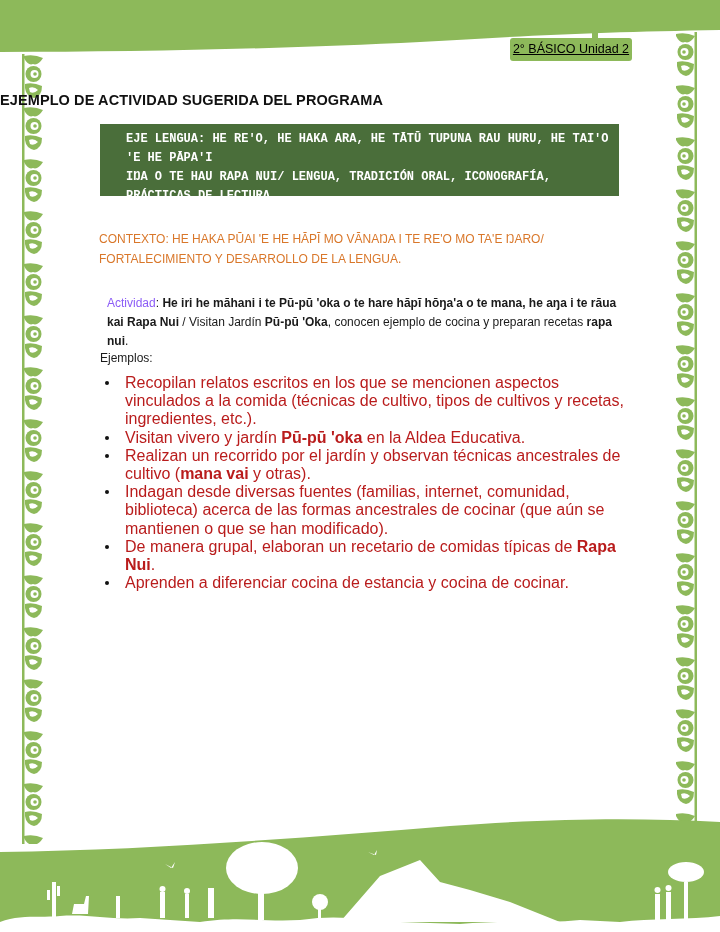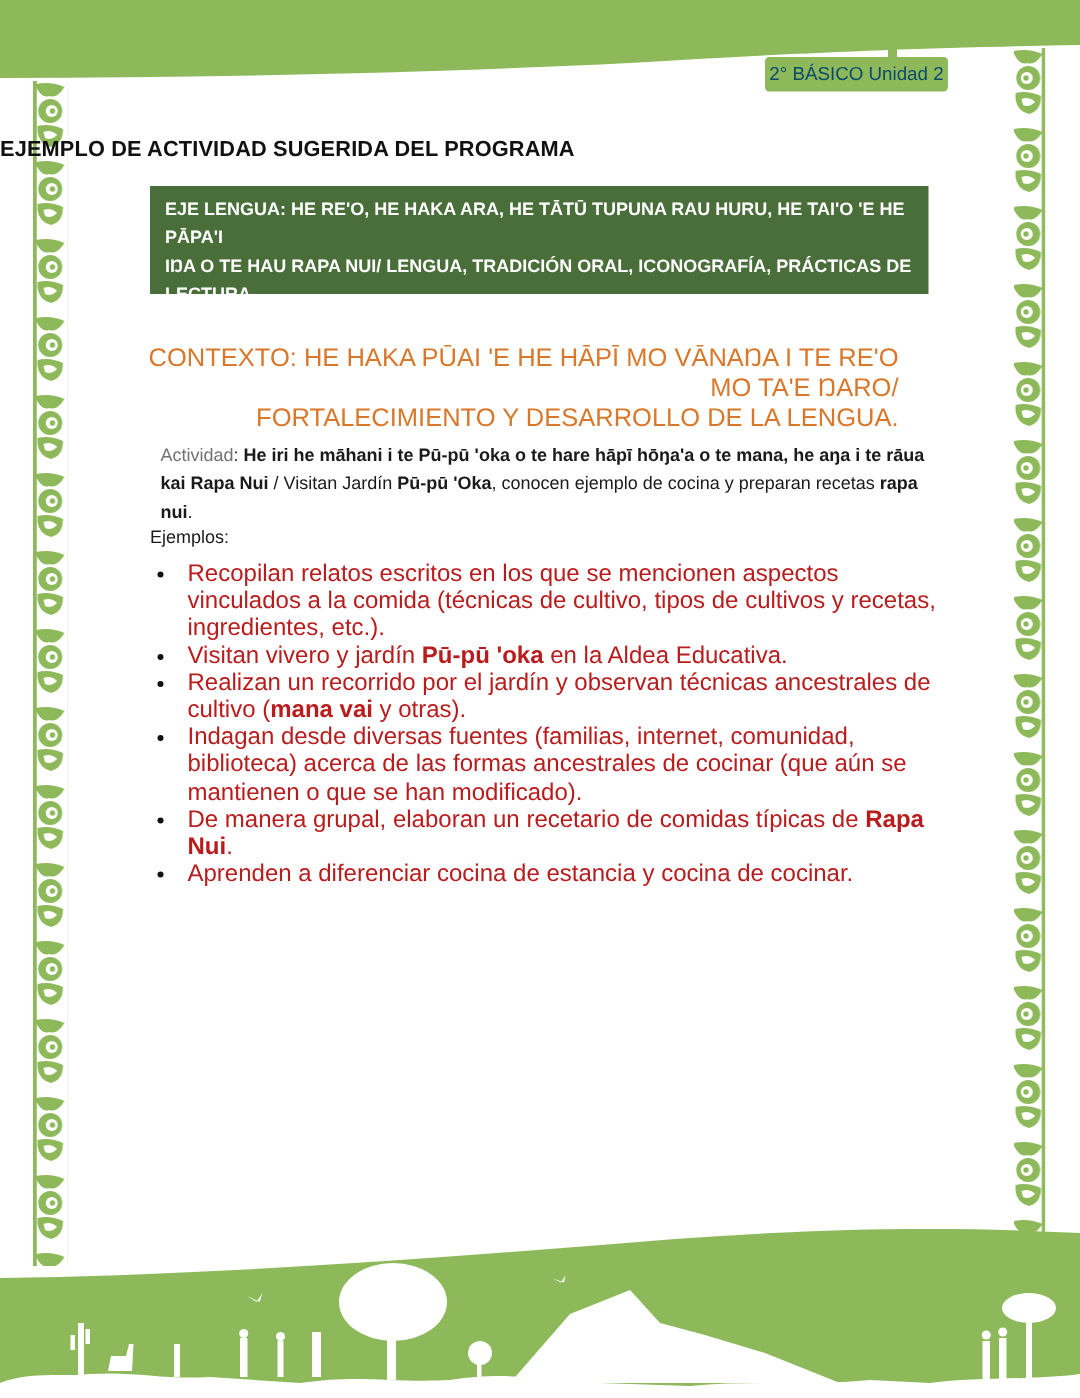--- a/index.html
+++ b/index.html
@@ -8,46 +8,46 @@
 
     .top-band { position: absolute; left: 0; top: 0; width: 720px; height: 60px; }
     .bottom-band { position: absolute; left: 0; top: 810px; width: 720px; height: 122px; }
 
     .border-strip { position: absolute; width: 23px; }
     .border-left { left: 22px; top: 54px; height: 790px; }
     .border-right { left: 674px; top: 32px; height: 790px; }
 
     .badge {
       position: absolute; left: 510px; top: 38px; width: 122px; height: 23px;
-      background: #8db95a; color: #0c4a6e; border-radius: 3px;
-      font-size: 12.5px; line-height: 23px; text-align: center;
+      background: #8db95a; color: #000000; border-radius: 3px;
+      font-size: 12.5px; line-height: 23px; text-align: center; text-decoration: underline;
     }
     .badge-stem { position: absolute; left: 592px; top: 30px; width: 6px; height: 9px; background: #8db95a; }
 
     .page-title {
       position: absolute; left: 0; top: 92px; width: 720px; 
       font-size: 14.5px; font-weight: bold; color: #111111; letter-spacing: 0.1px;
     }
 
     .eje-box {
       position: absolute; left: 100px; top: 124px; width: 519px; height: 72px;
-      background: #4a6e3a; color: #ffffff; padding: 6px 8px 0 10px;
-      font-size: 12px; font-weight: bold; line-height: 19px;
+      background: #4a6e3a; color: #ffffff; padding: 6px 8px 0 26px;
+      font-size: 12px; font-weight: bold; line-height: 19px; font-family: Liberation Mono, monospace;
     }
 
     .contexto {
       position: absolute; left: 99px; top: 229px; width: 500px;
-      color: #d9772a; font-size: 17px; line-height: 20px; text-align: right;
+      color: #d9772a; font-size: 12px; line-height: 20px;
     }
 
     .actividad {
       position: absolute; left: 107px; top: 294px; width: 520px;
       font-size: 12px; line-height: 19px; color: #1a1a1a;
     }
-    .actividad .label { color: #737373; }
+    .actividad .label { color: #8b5cf6; }
 
     .ejemplos-label { position: absolute; left: 100px; top: 351px; font-size: 12px; color: #1a1a1a; }
 
     .examples {
       position: absolute; left: 100px; top: 374px; width: 530px; list-style: none;
       font-size: 16px; line-height: 18.2px; color: #b91c1c;
     }
     .examples li { position: relative; padding-left: 25px; }
     .examples li::before {
       content: ""; position: absolute; left: 5px; top: 7px; width: 4px; height: 4px;

